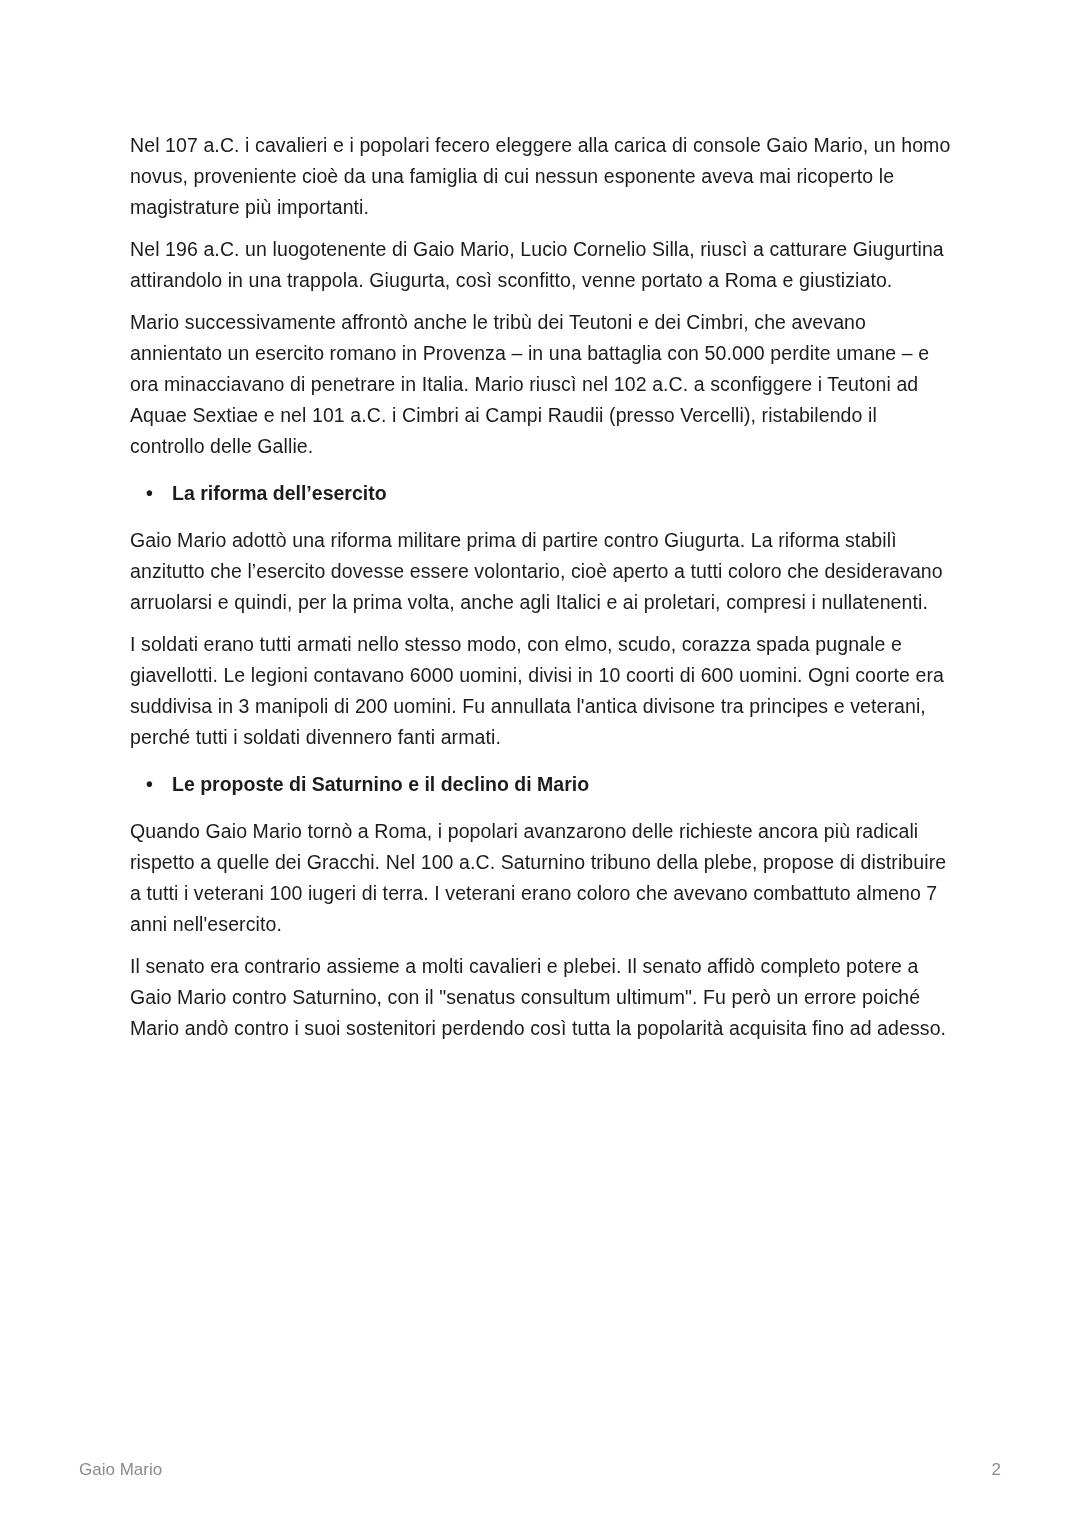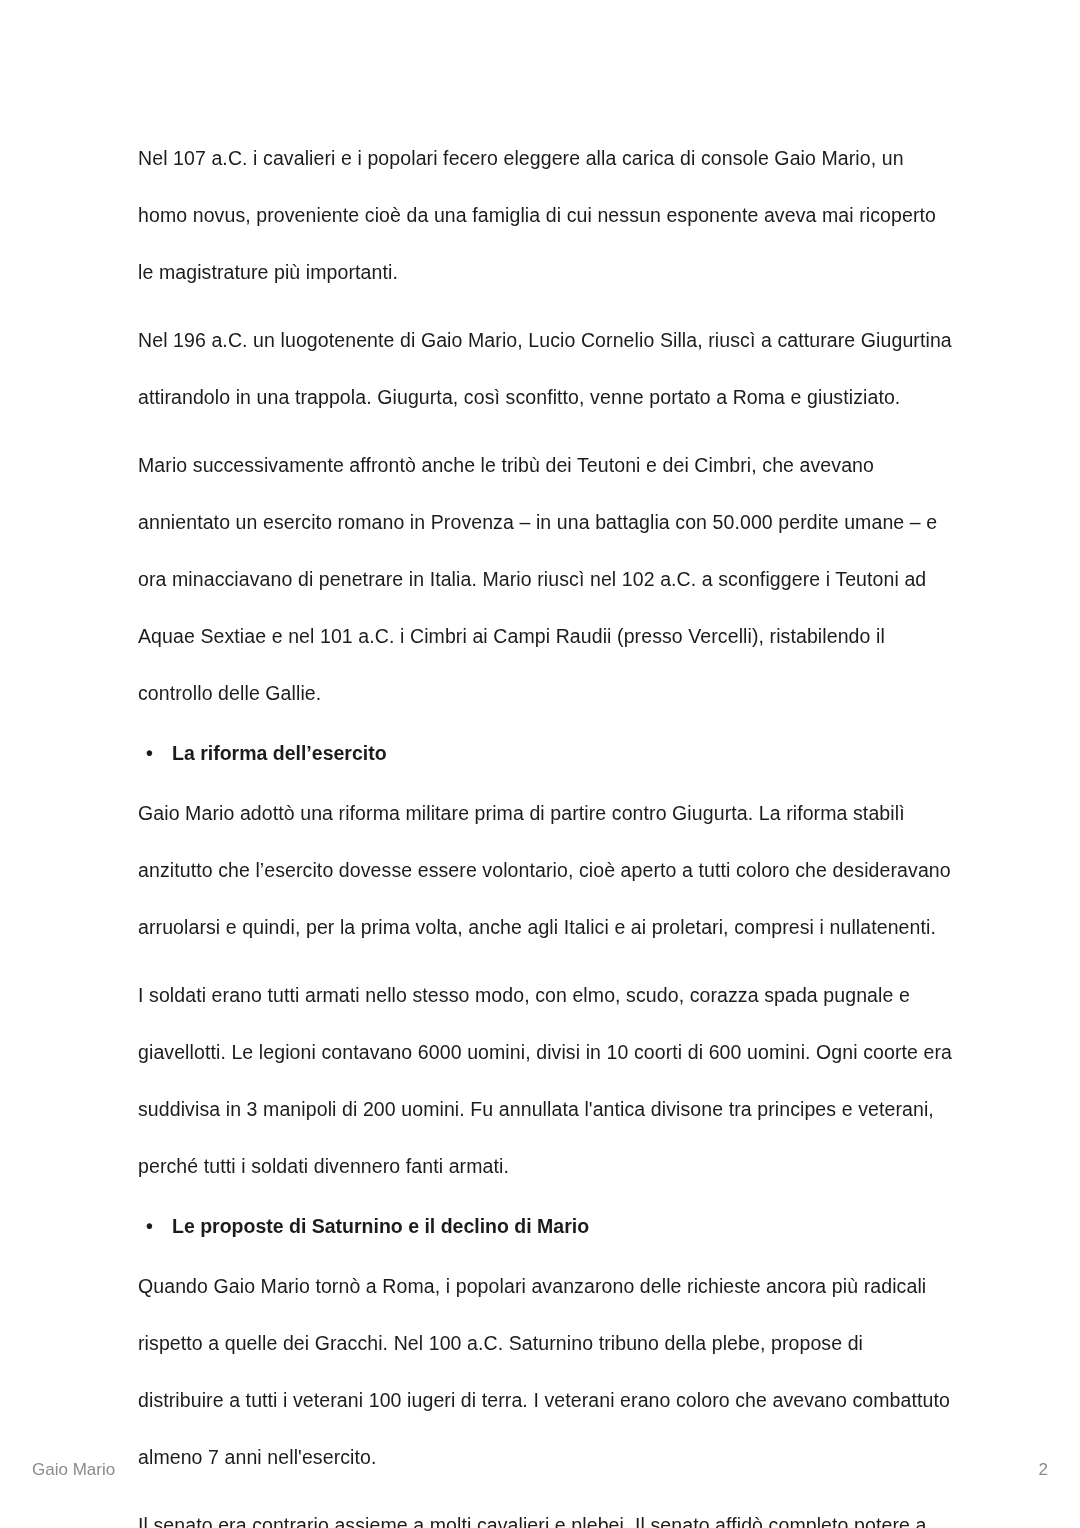--- a/index.html
+++ b/index.html
@@ -17,22 +17,22 @@
     overflow: hidden;
   }
   .content {
     position: absolute;
     left: 130px;
     top: 130px;
     width: 822px;
   }
   .para {
     font-size: 19.5px;
-    line-height: 57px;
-    margin: 0 0 11px 8px;
+    line-height: 31px;
+    margin: 0 0 11px 0;
     letter-spacing: 0.1px;
   }
   .bullet-heading {
     display: flex;
     align-items: flex-start;
     margin: 6px 0 11px 0;
     padding-left: 16px;
     font-size: 19.5px;
     line-height: 41px;
     font-weight: bold;
@@ -43,21 +43,21 @@
     font-weight: bold;
   }
   .heading-text {
     flex: 1;
   }
   .footer {
     position: absolute;
     left: 0;
     right: 0;
     bottom: 48px;
-    padding: 0 32px;
+    padding: 0 79px;
     display: flex;
     justify-content: space-between;
     font-size: 17px;
     color: #8b8b8b;
   }
 </style>
 </head>
 <body>
 
 <div class="page">

